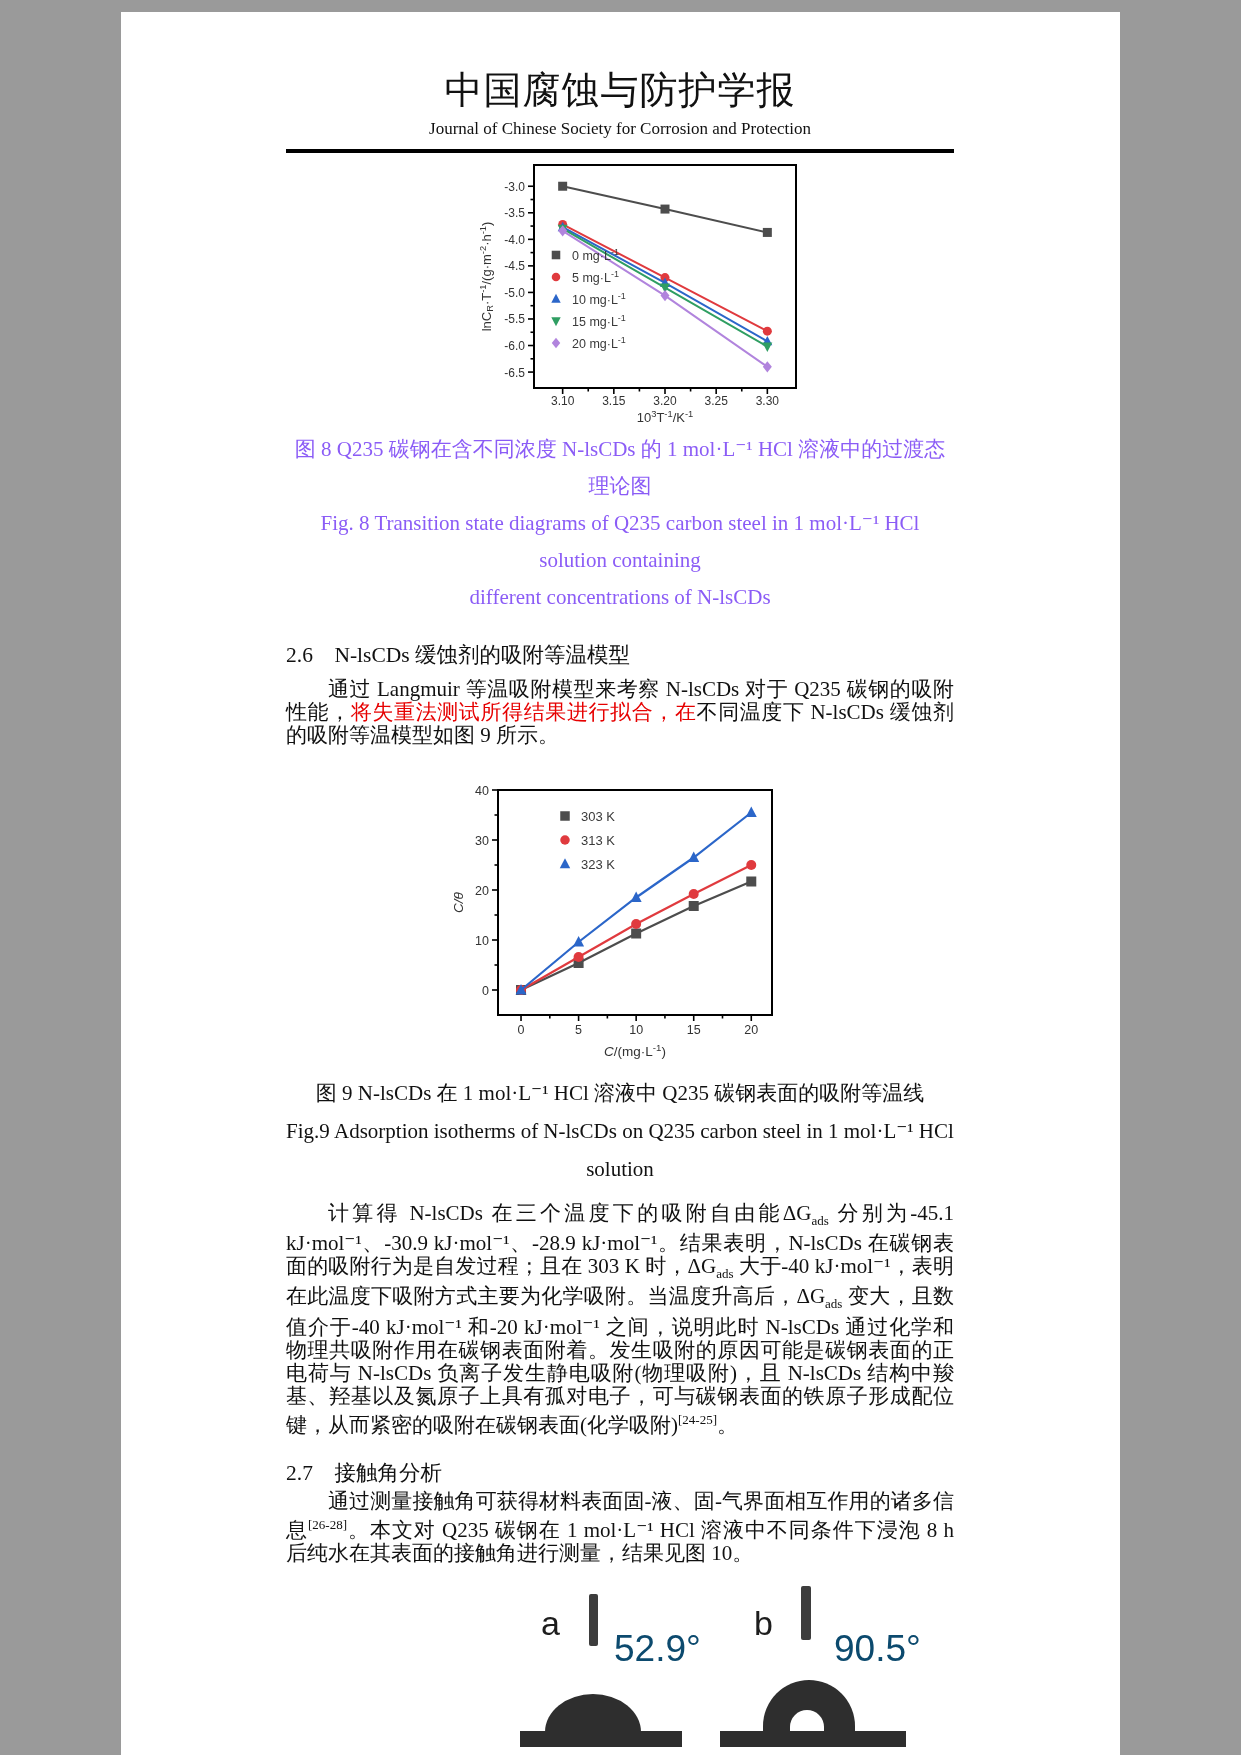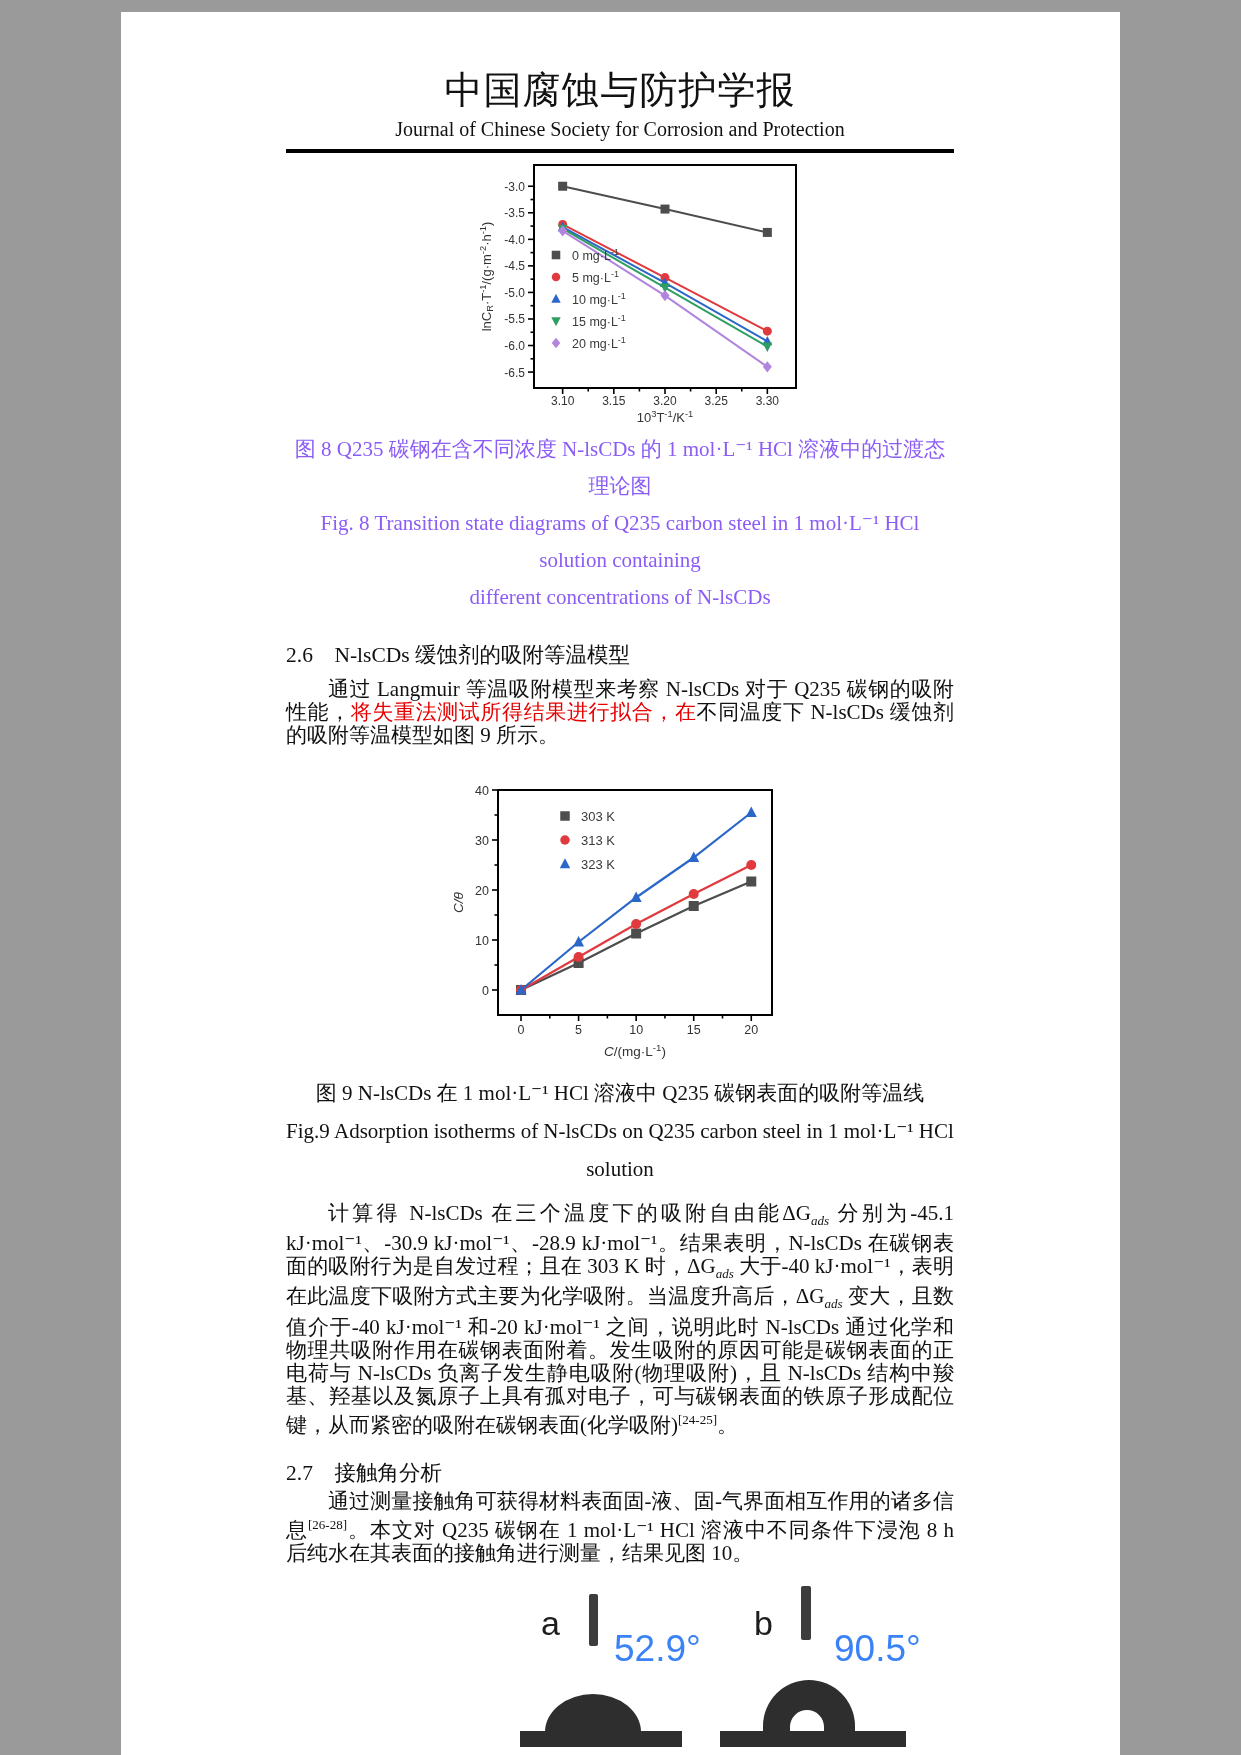--- a/index.html
+++ b/index.html
@@ -10,44 +10,44 @@
     background:#ffffff;
     box-sizing:border-box;
     padding:0 166px 0 165px;
     font-family:"Liberation Serif","DejaVu Sans",serif;
     color:#111;
     overflow:hidden;
   }
   
   .header{text-align:center;padding-top:55px;}
   .title-zh{font-size:38px;line-height:46px;font-weight:400;letter-spacing:1px;}
-  .title-en{font-size:20px;line-height:30px;margin-top:1px;}
+  .title-en{font-size:17px;line-height:30px;margin-top:1px;}
   .header-rule{border-bottom:4px solid #000;margin-top:5px;}
   
   .figure{display:flex;justify-content:center;}
   .fig8-wrap{margin-top:6px;transform:translateX(14px);}
   .fig9-wrap{margin-top:4px;}
   
   .caption{text-align:center;font-size:21px;line-height:37px;}
   .caption.red{color:#8b5cf6;}
   .cap-f8{margin-top:0px;}
   .cap-f9{margin-top:8px;line-height:38px;}
   
   .sec-heading{margin-top:24px;font-size:21.5px;line-height:30px;font-weight:normal;}
   .para{margin-top:8px;font-size:21px;line-height:23px;text-align:justify;text-indent:2em;}
-  .para sub{font-size:0.62em;font-style:italic;}
+  .para sub{font-size:0.62em;}
   .para sup{font-size:0.62em;}
   .red-t{color:#e60000;}
   .p-ads{margin-top:14px;}
   .p-27{margin-top:2px;}
   
   .fig10{position:relative;height:178px;margin-top:10px;font-family:"Liberation Sans",sans-serif;}
   .fig10 .abs{position:absolute;}
   .ca-label{font-size:34px;color:#1d1d1d;line-height:34px;}
-  .ca-angle{font-size:37px;color:#3b82f6;line-height:37px;}
+  .ca-angle{font-size:37px;color:#0c4a6e;line-height:37px;}
   .needle{background:#3d3d3d;border-radius:2px;}
   .drop{background:#2e2e2e;}
   .bar{background:#2e2e2e;}
   .notch{background:#ffffff;}
 </style>
 </head>
 <body>
 
 <div class="page">
 

